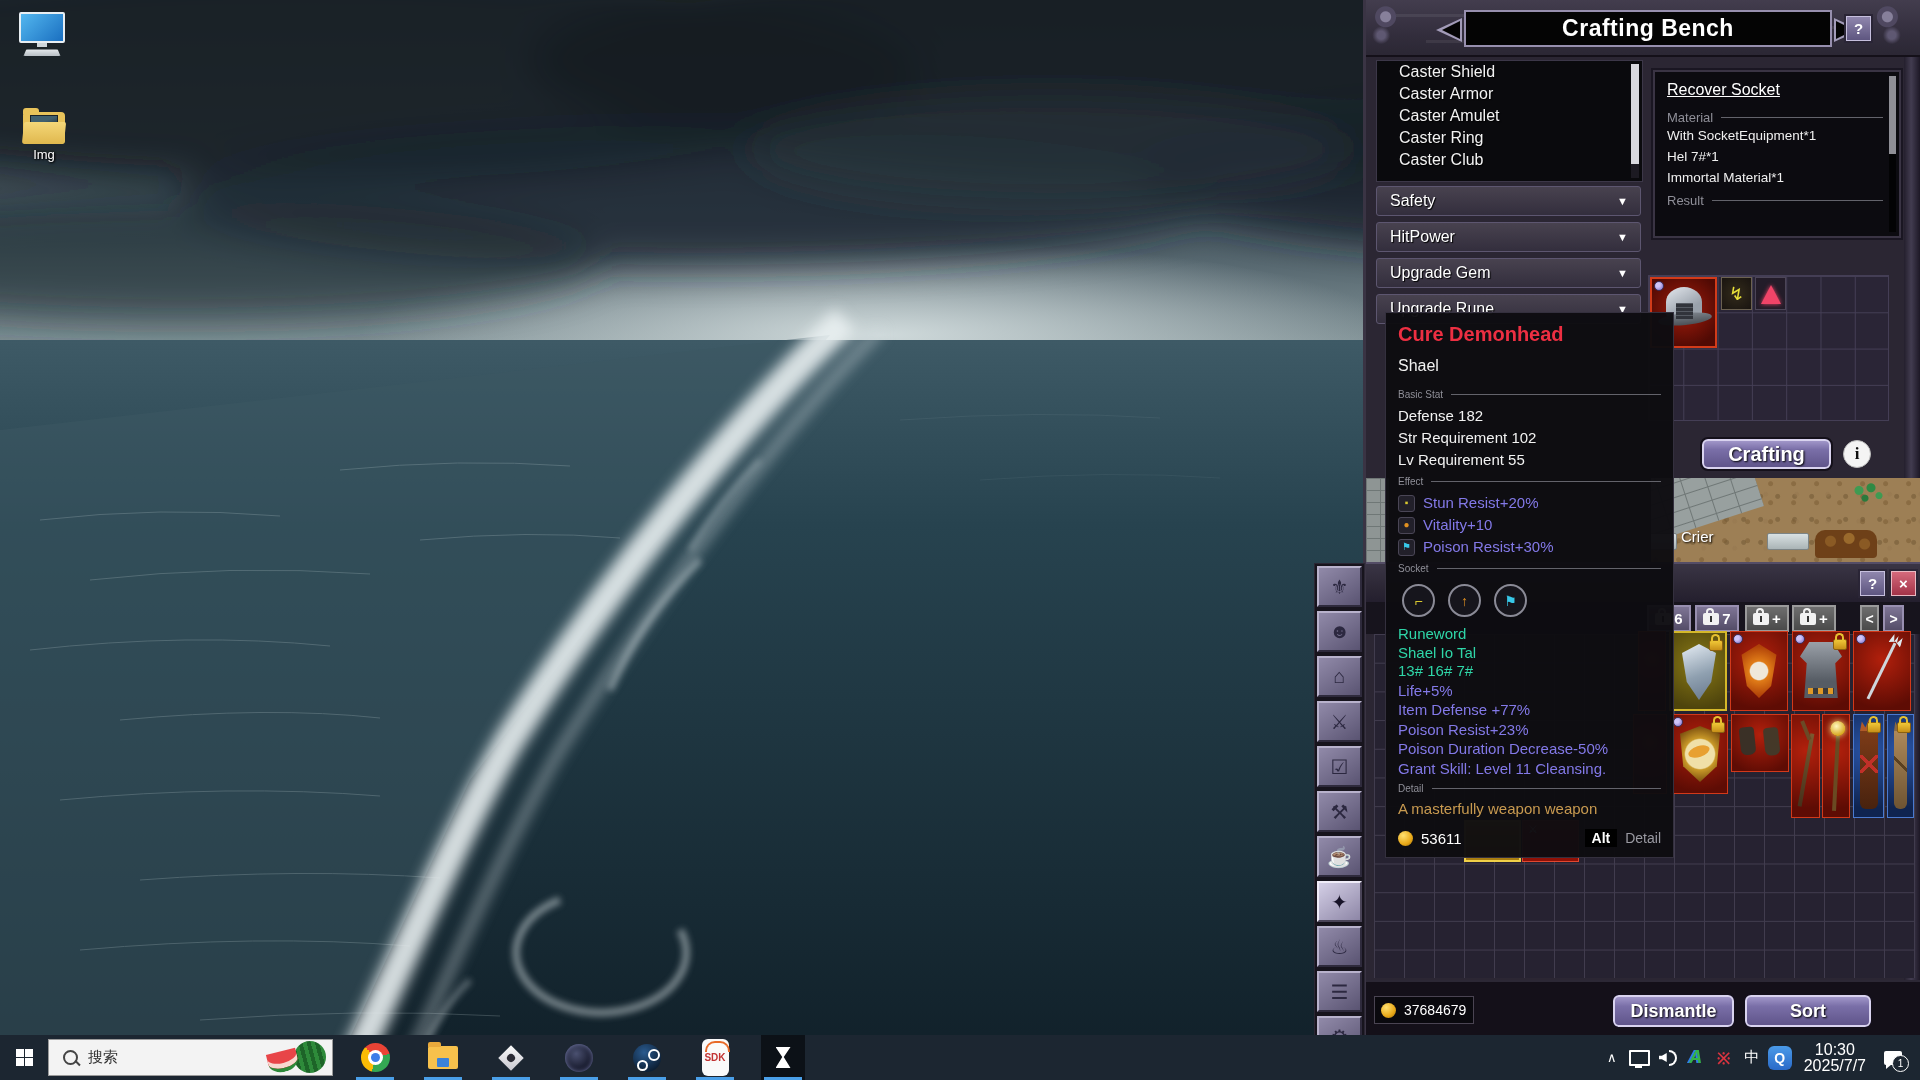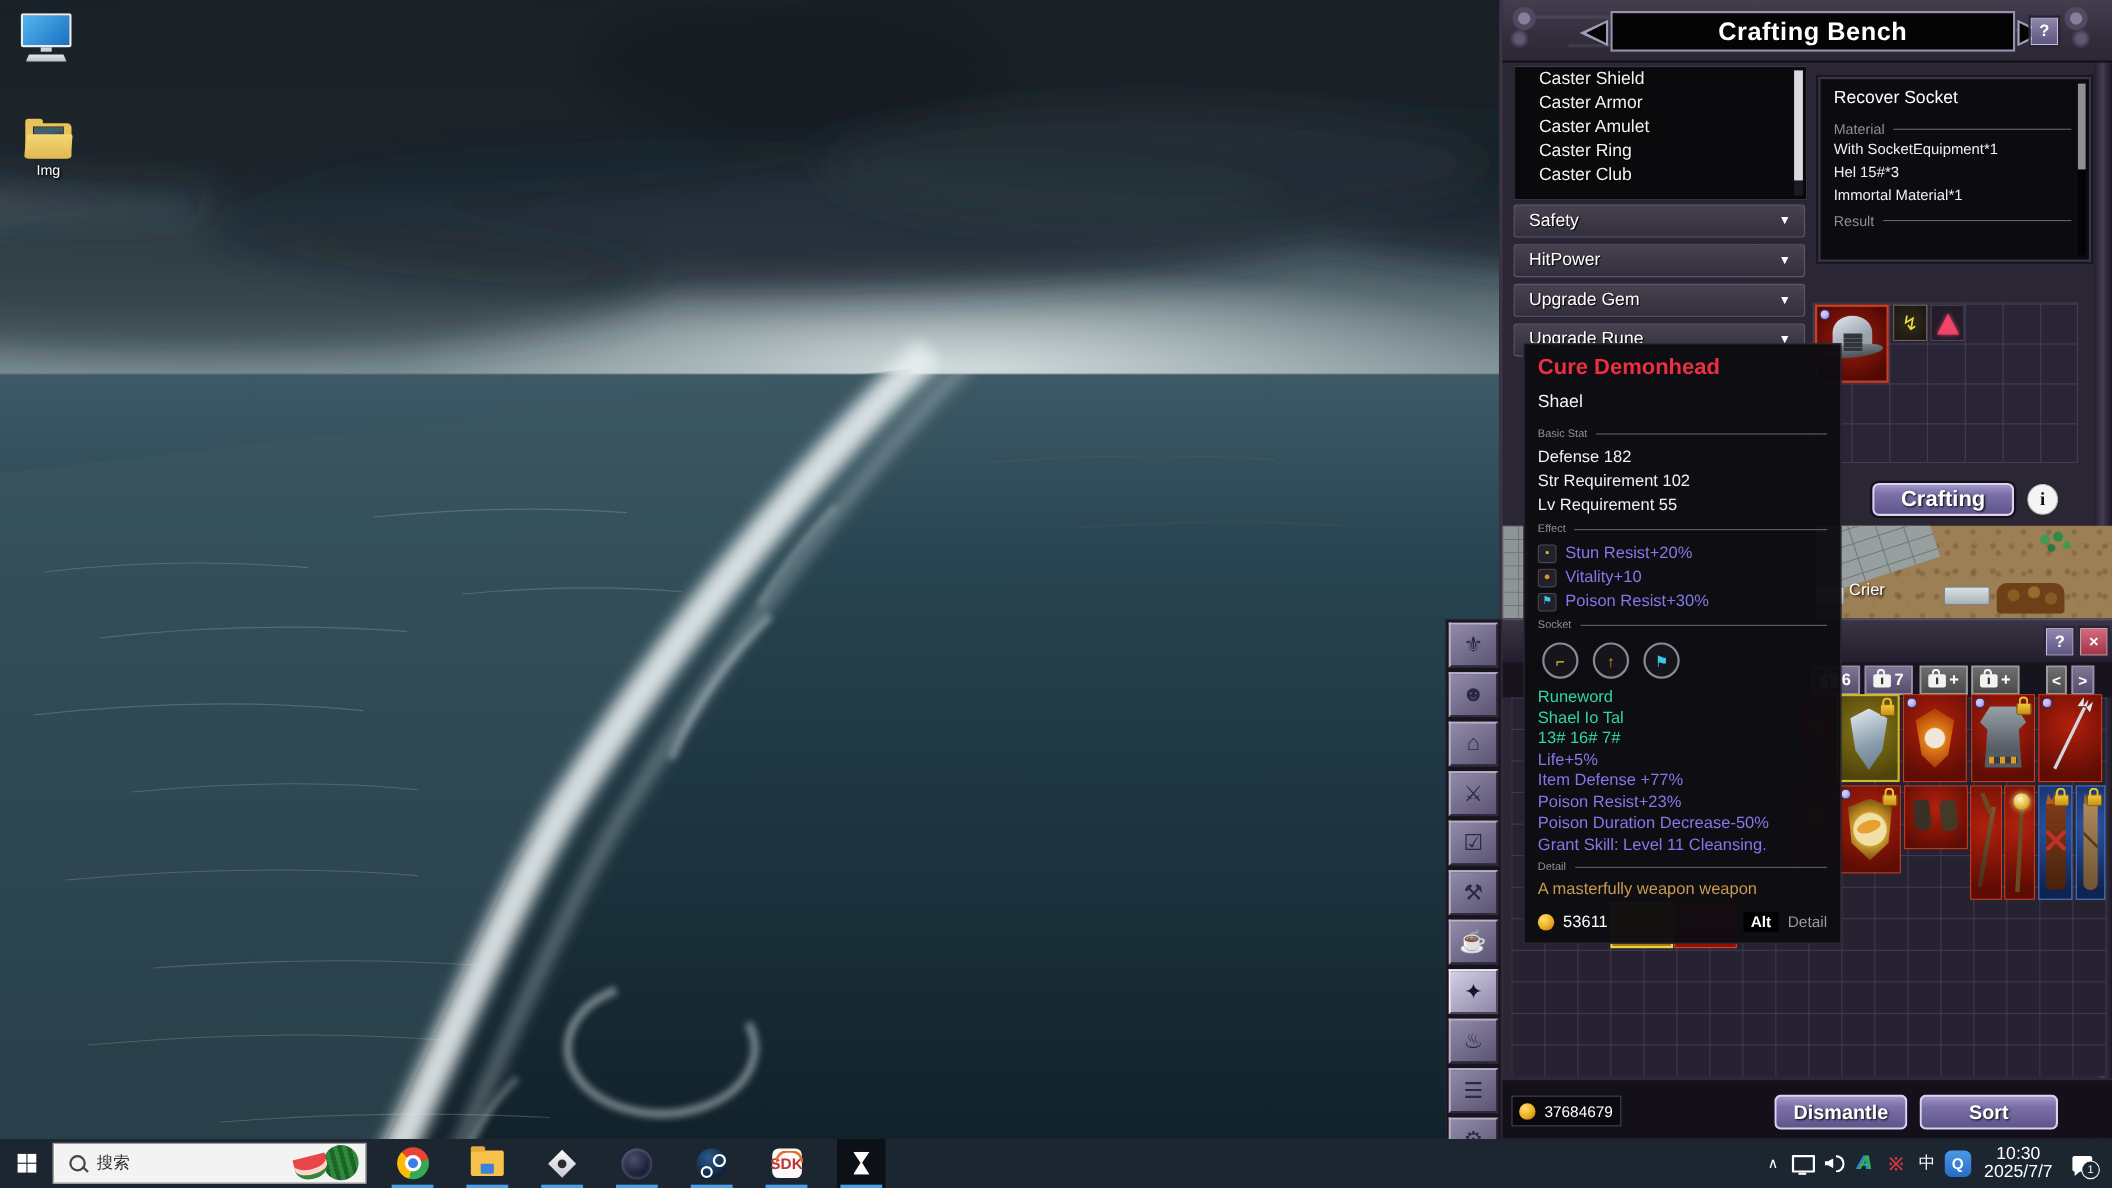--- a/index.html
+++ b/index.html
@@ -58,21 +58,21 @@
         text-shadow:1px 1px 1px #000;cursor:pointer;}
   .vscroll{position:absolute;right:3px;top:3px;width:8px;height:114px;background:#1c1a22;}
   .vscroll .thumb{width:8px;background:#d8d8de;}
   .acc{position:absolute;left:10px;width:265px;height:30px;border:1px solid #5d5670;
         border-radius:3px;background:linear-gradient(#48424f,#332e3d);display:flex;
         align-items:center;cursor:pointer;}
   .acc .atxt{flex:1;padding-left:13px;font-size:16px;color:#fff;text-shadow:1px 1px 1px #000;}
   .acc .caret{padding-right:12px;font-size:11px;color:#fff;}
   .recover{position:absolute;left:287px;top:70px;width:248px;height:168px;background:#0c0b10;
         border:2px solid #3a3444;box-shadow:0 0 0 2px #1a1622;}
-  .recover .rtitle{position:absolute;left:12px;top:9px;font-size:16px;color:#fff;}
+  .recover .rtitle{position:absolute;left:12px;top:9px;font-size:16px;color:#fff;text-decoration:underline;}
   .seclabel{display:flex;align-items:center;color:#8f8f98;font-size:13px;}
   .seclabel::after{content:"";flex:1;height:1px;background:#63636b;margin-left:8px;}
   .recover .seclabel{position:absolute;left:12px;right:16px;}
   .recover .mline{position:absolute;left:12px;font-size:13.5px;color:#f0f0f0;}
   .recover .vtrack{position:absolute;right:3px;top:4px;width:7px;height:156px;background:#030304;}
   .recover .vthumb{width:7px;height:78px;background:#8f8f96;}
   .craftgrid{position:absolute;left:282px;top:275px;width:241px;height:146px;background:#2a2536;
         border:1px solid #443e55;background-image:
         linear-gradient(to right,#443e55 1px,rgba(0,0,0,0) 1px),
         linear-gradient(to bottom,#443e55 1px,rgba(0,0,0,0) 1px);
@@ -269,22 +269,22 @@
   .cubeico::after{content:"";position:absolute;left:5px;top:5px;width:8px;height:8px;border-radius:50%;
         background:#2b2b34;}
   .orbico{width:28px;height:28px;border-radius:50%;background:radial-gradient(circle at 40% 35%,#4a5070,#0e1020 75%);
         box-shadow:inset 0 0 5px #7a80b0;}
   .steamico{width:28px;height:28px;border-radius:50%;background:radial-gradient(circle at 40% 30%,#2a5a8e,#0d2036 75%);
         position:relative;}
   .steamico::before{content:"";position:absolute;left:15px;top:5px;width:8px;height:8px;border:2px solid #fff;
         border-radius:50%;}
   .steamico::after{content:"";position:absolute;left:4px;top:16px;width:7px;height:7px;border:2px solid #fff;
         border-radius:50%;}
-  .sdkico{width:27px;height:27px;border-radius:6px;background:#fafafa;display:flex;align-items:center;
-        justify-content:center;font-size:14px;font-weight:bold;color:#c23333;position:relative;}
+  .sdkico{width:27px;height:37px;border-radius:6px;background:#fafafa;display:flex;align-items:center;
+        justify-content:center;font-size:10px;font-weight:bold;color:#c23333;position:relative;}
   .sdkico::before{content:"";position:absolute;left:3px;top:2px;width:21px;height:9px;
         border:2.5px solid #e86a28;border-bottom:none;border-radius:10px 10px 0 0;}
   .hourglass{width:15px;height:21px;background:#fff;
         clip-path:polygon(0 0,100% 0,55% 48%,100% 100%,0 100%,45% 48%);}
   .tray{margin-left:auto;display:flex;align-items:center;gap:0;padding-right:10px;}
   .trayico{width:28px;height:45px;display:flex;align-items:center;justify-content:center;color:#fff;
         cursor:pointer;}
   .monico{width:17px;height:12px;border:2px solid #fff;border-radius:1px;position:relative;}
   .monico::after{content:"";position:absolute;left:4px;bottom:-4px;width:7px;height:2px;background:#fff;}
   .spkico{width:8px;height:9px;background:#fff;clip-path:polygon(0 30%,40% 30%,100% 0,100% 100%,40% 70%,0 70%);
@@ -431,21 +431,21 @@
       <span class="atxt">Upgrade Rune</span>
       <span class="caret">▼</span>
     </div>
 
     <div class="recover">
       <div class="rtitle">Recover Socket</div>
       <div class="seclabel" style="top:38px;">
         <span>Material</span>
         </div>
       <div class="mline" style="top:56px;">With SocketEquipment*1</div>
-      <div class="mline" style="top:77px;">Hel 15#*3</div>
+      <div class="mline" style="top:77px;">Hel 7#*1</div>
       <div class="mline" style="top:98px;">Immortal Material*1</div>
       <div class="seclabel" style="top:121px;">
         <span>Result</span>
         </div>
       <div class="vtrack">
           <div class="vthumb"></div>
         </div>
     </div>
 
     <div class="craftgrid">

